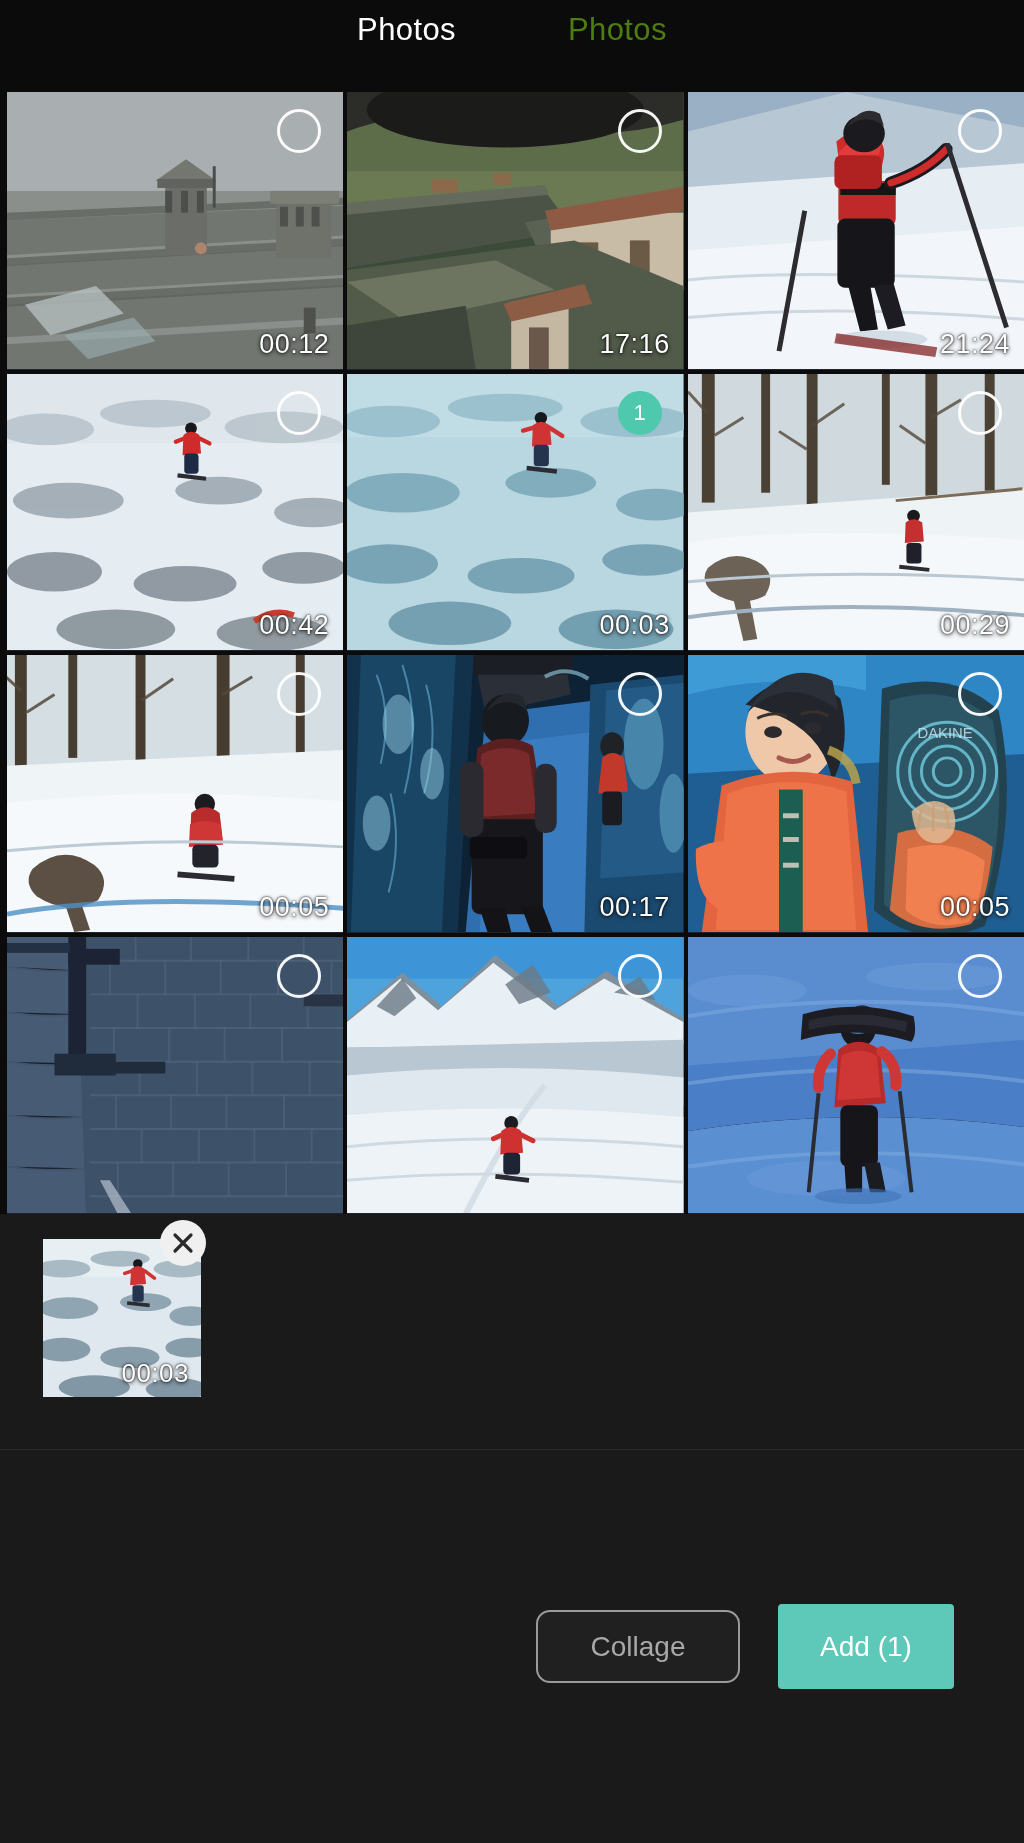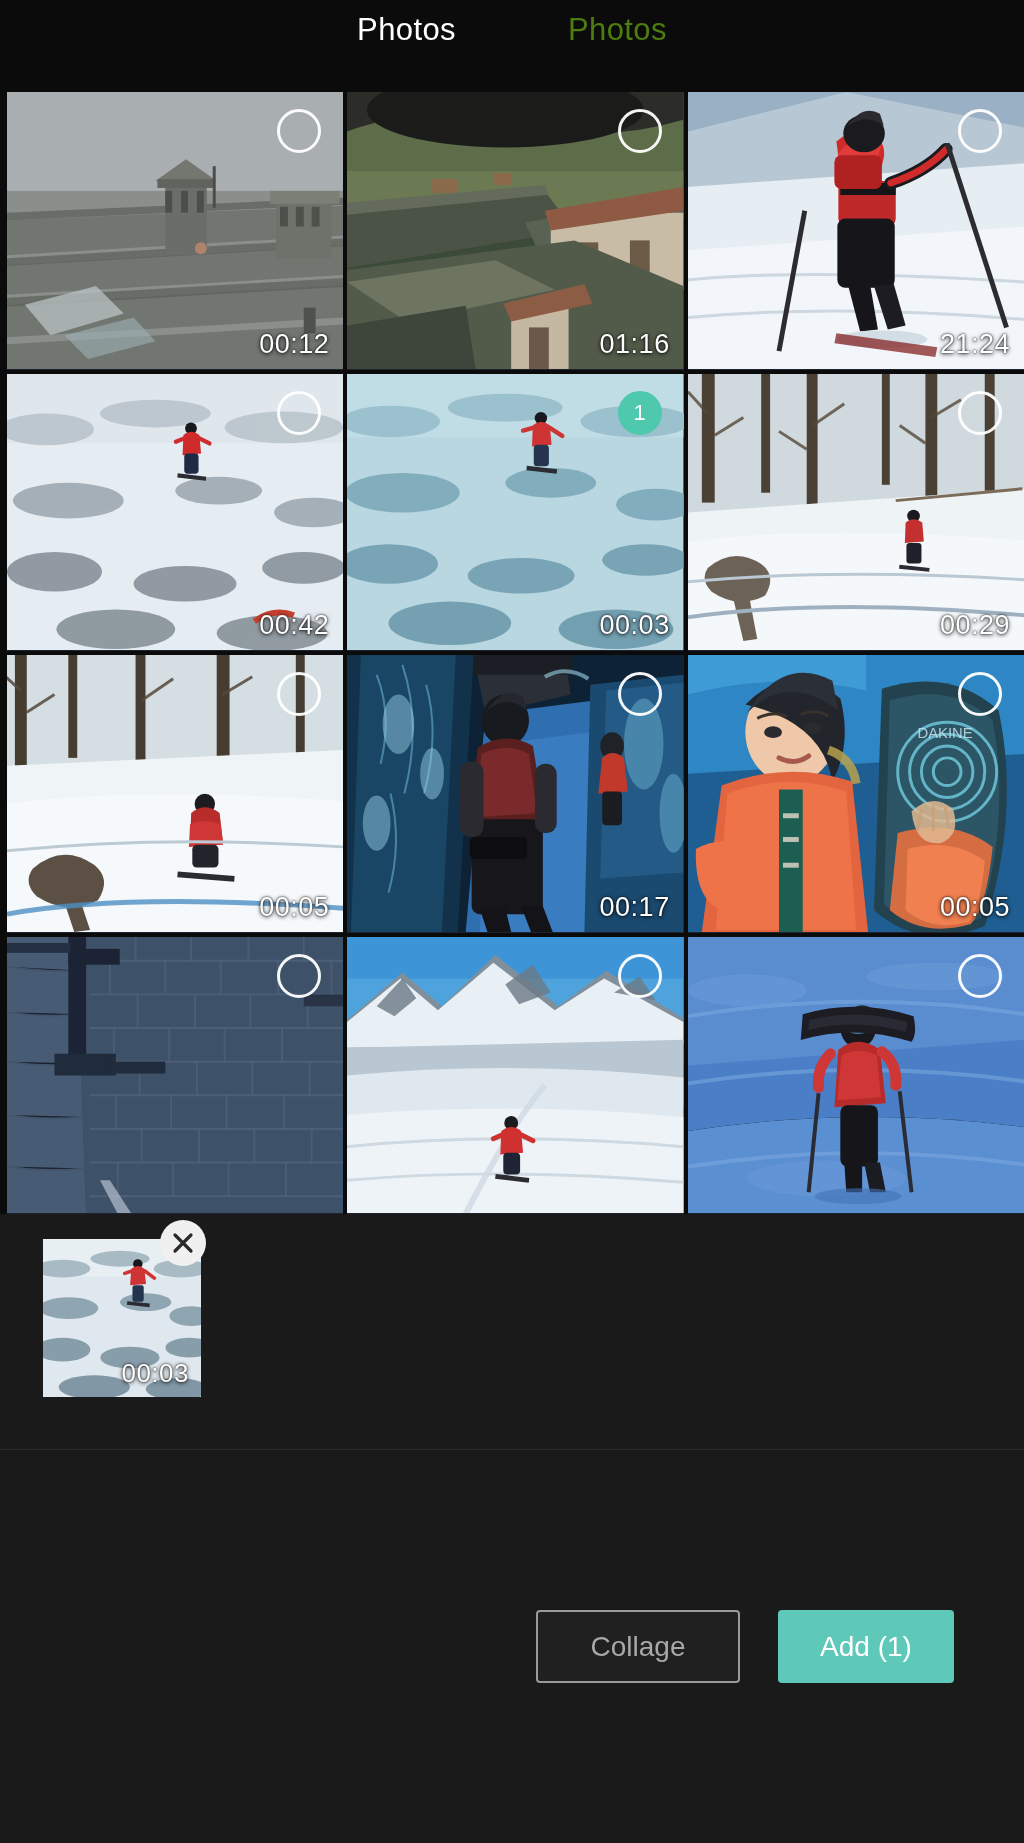--- a/index.html
+++ b/index.html
@@ -113,29 +113,29 @@
   .actions {
     flex: 1 1 auto;
     background: #1a1a1a;
     display: flex; align-items: center; justify-content: flex-end;
     gap: 38px;
     padding-right: 70px;
   }
   .btn-collage {
     width: 204px; height: 73px;
     border: 2px solid #9a9a9a;
-    border-radius: 4px;
+    border-radius: 14px;
     background: #202020;
     color: #a8a8a8;
     font-size: 28px;
     display: flex; align-items: center; justify-content: center;
     cursor: pointer; user-select: none;
   }
   .btn-add {
-    width: 176px; height: 73px;
+    width: 176px; height: 85px;
     border: none; border-radius: 4px;
     background: #5ec9b8;
     color: #ffffff;
     font-size: 28px;
     display: flex; align-items: center; justify-content: center;
     cursor: pointer; user-select: none;
   }
 </style>
 </head>
 <body>
@@ -212,21 +212,21 @@
         <rect x="232" y="152" width="22" height="34" fill="#6b5a46"></rect>
         <rect x="286" y="150" width="20" height="32" fill="#6b5a46"></rect>
         <path d="M0 180 L230 150 L340 196 L340 280 L0 280 Z" fill="#525b4a"></path>
         <path d="M0 192 L150 170 L210 200 L60 232 Z" fill="#6d7560"></path>
         <rect x="166" y="212" width="58" height="68" fill="#c4b8a2"></rect>
         <path d="M158 214 L240 194 L248 214 L166 232 Z" fill="#8d5c44"></path>
         <rect x="184" y="238" width="20" height="42" fill="#6a594a"></rect>
         <path d="M0 236 L120 216 L130 280 L0 280 Z" fill="#3e453a"></path>
       </svg>
       <div class="sel"></div>
-      <div class="dur">01:16</div>
+      <div class="dur">17:16</div>
     </div>
 
     <div class="cell">
       <svg class="art" viewBox="0 0 340 280" preserveAspectRatio="none">
         <rect width="340" height="280" fill="#dfe7ee"></rect>
         <path d="M0 0 L340 0 L340 120 L0 60 Z" fill="#9ab0c4"></path>
         <path d="M0 40 L160 0 L340 36 L340 110 L0 96 Z" fill="#b8c7d4"></path>
         <path d="M0 96 L340 72 L340 150 L0 170 Z" fill="#e6edf3"></path>
         <path d="M0 160 L340 136 L340 280 L0 280 Z" fill="#f2f6fa"></path>
         <g stroke="#c4d0da" stroke-width="3" fill="none" opacity=".8">

